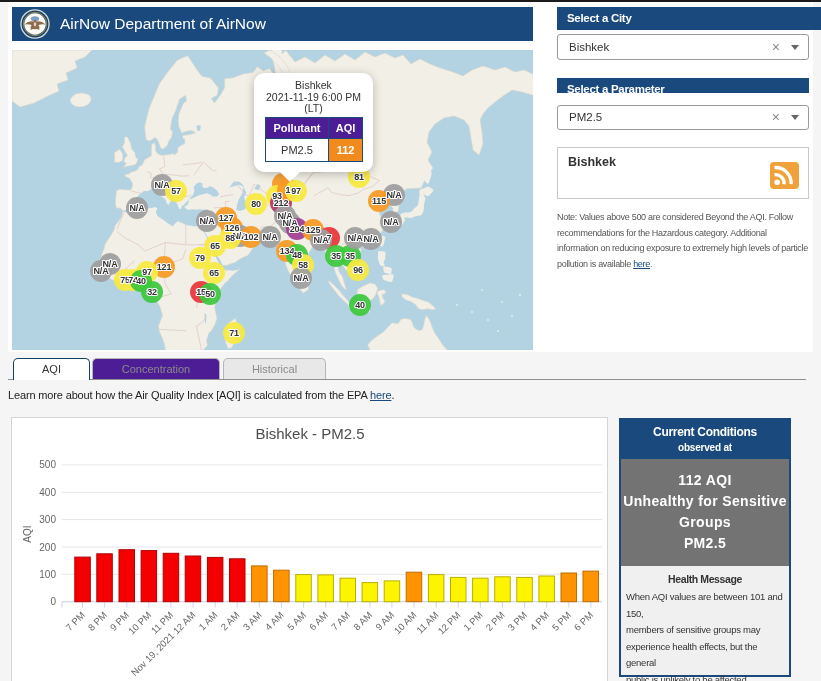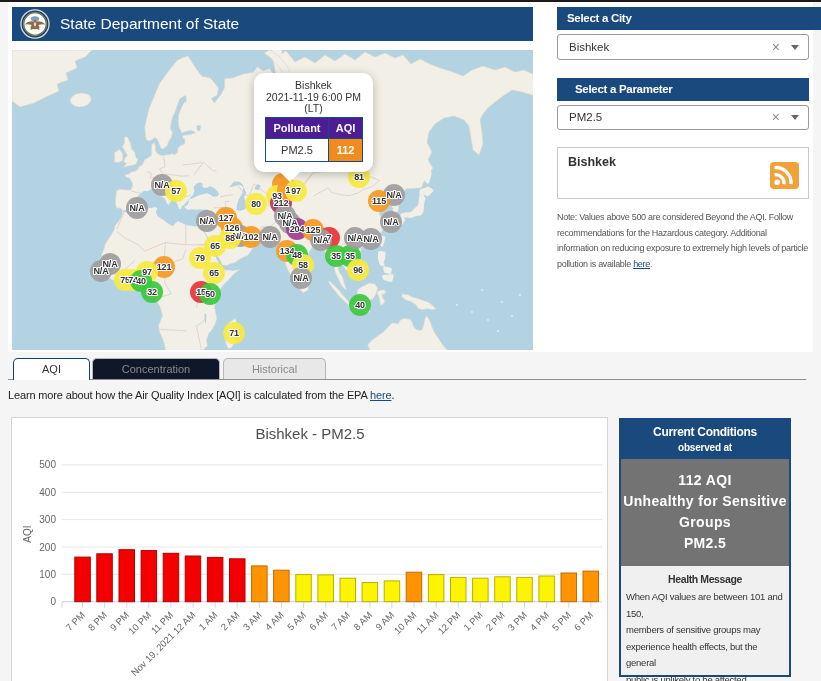--- a/index.html
+++ b/index.html
@@ -13,21 +13,21 @@
 <div class="abs" style="left:12px;top:7px;width:521px;height:34px;background:#1a4a7d;">
   <div class="abs" style="left:8px;top:2px;"><svg width="30" height="30" viewBox="0 0 30 30">
 <circle cx="15" cy="15" r="14.7" fill="#d8dcd8"></circle>
 <circle cx="15" cy="15" r="13.4" fill="#243f63"></circle>
 <circle cx="15" cy="15" r="11.7" fill="none" stroke="#9aa763" stroke-width="0.8"></circle>
 <circle cx="15" cy="15" r="10.7" fill="#fcfbf4"></circle>
 <ellipse cx="15" cy="9.8" rx="4.2" ry="2.5" fill="#7d9fc6"></ellipse>
 <path d="M4.4,15.4 Q8.8,11.2 13.4,12.4 Q14.2,10.8 15,10.4 Q15.8,10.8 16.6,12.4 Q21.2,11.2 25.6,15.4 Q21.6,14.8 18.4,15.9 Q20.5,18.3 19.2,21 Q17,19.7 15,20.3 Q13,19.7 10.8,21 Q9.5,18.3 11.6,15.9 Q8.4,14.8 4.4,15.4 Z" fill="#8a6d4a"></path>
 <path d="M13.7,13.3 h2.6 v2.5 q0,1.6 -1.3,2.1 q-1.3,-0.5 -1.3,-2.1 Z" fill="#e8e6da" stroke="#a34a3a" stroke-width="0.5"></path>
 </svg></div>
-  <div class="abs" style="left:48px;top:0;height:34px;line-height:34px;color:#fff;font-size:15.5px;">State Department of State</div>
+  <div class="abs" style="left:48px;top:0;height:34px;line-height:34px;color:#fff;font-size:15.5px;">AirNow Department of AirNow</div>
 </div>
 
 <div class="abs" style="left:12px;top:50px;width:521px;height:300px;overflow:hidden;">
 <svg id="map" width="521" height="300" viewBox="0 0 521 300">
 <rect width="521" height="300" fill="#b4d3e2"></rect>
 <path d="M134.0,89.1L132.6,77.0L137.1,58.4L147.3,34.0L155.4,22.4L165.6,10.0L175.8,5.7L184.0,18.4L190.1,26.4L198.3,27.9L206.4,37.7L205.4,44.9L199.3,48.4L202.4,53.1L208.5,44.9L212.6,37.7L212.6,28.7L220.7,27.9L230.9,24.0L241.1,22.4L245.2,16.8L251.3,20.8L257.4,18.4L263.6,26.4L262.1,14.3L258.5,3.9L263.6,-8.9L269.7,-8.9L270.1,3.9L273.8,0.4L283.0,12.0L293.0,7.0L303.0,13.0L313.0,5.0L323.0,11.0L333.0,4.0L343.0,10.0L353.0,2.0L363.0,7.0L373.0,3.0L383.0,8.0L391.0,5.0L399.0,14.0L408.0,9.0L418.0,14.0L428.0,18.0L438.0,21.0L446.0,24.0L451.0,26.0L460.0,20.0L471.0,16.0L483.0,20.0L493.0,17.0L503.0,22.0L512.0,20.0L521.0,24.0L524.0,46.0L510.0,42.0L500.0,40.0L491.0,46.0L483.0,52.0L476.0,58.0L471.0,64.0L468.0,70.0L470.0,82.0L471.0,94.0L467.0,105.0L461.0,100.0L459.0,88.0L457.0,76.0L452.0,70.0L442.0,66.0L432.0,68.0L423.0,74.0L417.0,82.0L415.0,92.0L420.0,102.0L416.0,110.0L421.0,118.0L415.0,126.0L409.0,138.0L394.7,138.7L390.9,141.9L389.2,143.0L389.4,147.8L387.0,154.7L386.4,160.3L383.5,164.2L380.7,163.7L381.1,158.7L379.0,156.0L378.6,152.3L376.2,150.3L371.7,149.5L370.9,147.3L367.6,148.4L363.5,152.3L366.0,155.5L369.2,156.0L372.3,157.1L368.0,159.8L367.2,163.4L368.8,166.5L370.9,171.0L371.7,173.0L370.0,175.5L371.5,177.9L370.5,180.8L367.6,184.1L363.5,188.8L359.8,192.1L355.4,193.5L351.3,195.5L347.8,198.5L344.3,195.7L341.1,198.0L339.4,201.6L340.3,204.7L342.7,207.4L344.8,209.6L345.8,214.0L345.8,217.9L343.1,220.5L340.3,220.7L337.0,221.8L334.1,220.0L331.3,216.6L328.6,213.8L327.0,214.0L326.0,217.9L327.4,222.6L330.3,226.0L333.1,235.8L334.8,239.6L332.9,239.2L329.7,235.8L327.4,231.2L325.2,226.5L323.1,221.8L322.3,217.0L321.5,212.7L321.7,208.7L319.5,208.1L317.4,208.7L315.4,207.8L313.7,203.4L310.9,198.0L309.1,193.9L307.2,193.5L305.2,195.1L302.3,195.1L300.1,197.1L297.2,202.7L293.1,208.3L290.1,212.7L287.2,218.1L286.0,223.5L285.0,226.5L281.9,228.2L279.9,228.0L278.2,224.3L275.8,220.0L273.8,214.8L272.3,209.2L271.1,201.2L270.7,195.7L265.6,197.8L263.6,194.4L260.3,191.2L257.4,187.7L253.4,187.0L248.3,187.7L243.2,187.0L240.3,186.5L238.9,188.8L240.7,191.2L243.0,193.9L240.5,198.7L235.8,205.4L230.9,207.4L226.8,209.8L222.8,212.7L219.5,213.5L214.6,215.5L211.3,215.5L210.7,218.1L214.2,220.5L218.7,219.2L223.4,218.5L227.0,217.4L227.7,219.2L225.2,221.3L220.7,225.0L216.6,229.9L212.6,233.5L208.1,239.4L206.0,245.8L203.8,252.3L202.6,257.5L203.8,263.0L205.0,268.2L202.8,274.7L199.5,280.5L196.6,283.6L194.6,290.4L195.4,295.4L190.5,300.8L186.4,308.0L184.0,312.9L180.7,318.7L177.9,325.7L159.5,325.7L159.1,316.7L157.1,308.0L153.8,302.0L152.6,295.0L150.3,288.1L147.3,281.4L146.5,275.8L148.5,270.4L150.5,266.0L149.5,261.7L147.9,256.2L142.4,247.7L140.3,244.3L141.6,240.5L142.4,236.7L139.9,233.7L137.1,233.3L133.0,230.7L128.9,229.0L124.8,230.1L118.7,231.8L113.4,231.4L107.3,233.1L102.4,230.7L97.9,228.6L94.6,224.8L91.0,220.0L87.9,216.6L87.1,211.4L88.9,207.0L90.0,203.8L92.0,198.9L93.0,194.4L95.9,189.8L99.1,185.1L102.2,179.8L103.2,175.5L106.1,172.0L109.3,167.0L110.8,161.9L110.4,160.0L108.1,157.9L104.6,158.2L103.4,153.9L103.8,147.3L104.4,141.0L107.3,139.2L112.6,139.8L118.7,140.1L120.4,136.3L120.6,133.3L118.7,130.2L117.5,128.3L113.4,126.5L113.0,124.5L116.7,123.9L119.5,122.0L122.8,121.3L126.1,119.0L127.1,116.3L130.1,115.0L131.4,112.6L132.4,109.8L135.4,108.0L137.5,107.0L139.5,105.2L139.3,100.4L139.7,94.6L142.4,92.7L143.8,96.6L143.4,100.4L145.2,103.0L147.5,104.8L150.5,105.5L155.4,104.8L160.7,103.7L162.4,104.8L165.6,102.2L165.8,97.7L168.9,95.4L172.6,93.8L173.0,89.5L170.3,87.4L170.9,85.4L177.9,84.5L183.6,82.8L179.9,80.5L175.8,81.1L172.8,81.7L169.7,83.3L168.7,80.5L166.7,76.4L166.3,70.4L166.7,64.2L168.9,59.1L172.0,52.4L174.6,51.1L173.8,45.6L171.8,46.3L167.7,49.0L165.6,54.5L163.6,61.0L160.5,67.3L159.1,73.4L158.5,79.3L160.7,82.2L159.3,87.4L156.7,91.5L155.2,95.4L151.6,98.9L149.1,98.5L148.5,97.3L147.1,93.5L145.4,89.5L143.0,87.4L139.3,89.9L137.3,91.1L134.8,89.9Z" fill="#f2efe6" stroke="#dcd7c9" stroke-width="0.6"></path>
 <path d="M111.6,117.3L116.7,116.0L120.8,115.3L124.0,114.3L126.1,109.1L124.0,107.7L122.8,102.6L119.7,98.9L118.5,93.1L115.5,87.0L112.6,87.0L112.4,93.1L110.4,96.6L113.4,102.2L115.5,105.5L113.4,107.3L111.8,111.5L114.4,113.3Z" fill="#f2efe6" stroke="#dcd7c9" stroke-width="0.6"></path>
 <path d="M102.4,111.9L106.5,112.6L110.6,110.5L110.8,104.1L107.5,99.2L102.2,103.0L102.6,107.3Z" fill="#f2efe6" stroke="#dcd7c9" stroke-width="0.6"></path>
 <path d="M140.3,146.1L142.4,141.6L140.8,142.2L140.1,145.0Z" fill="#f2efe6" stroke="#dcd7c9" stroke-width="0.6"></path>
 <path d="M139.5,153.1L143.0,153.1L142.8,146.7L139.7,147.0Z" fill="#f2efe6" stroke="#dcd7c9" stroke-width="0.6"></path>
@@ -221,39 +221,39 @@
       </tr>
 </tbody>
   </table>
 
 <div class="abs" style="left:557px;top:7px;width:286px;height:23px;background:#1a4a7d;color:#fff;font-weight:bold;font-size:11.5px;letter-spacing:-0.3px;line-height:23px;padding-left:10px;">Select a City</div>
 <div class="abs" style="left:557px;top:34px;width:252px;height:26px;background:#fff;border:1px solid #9b9b9b;border-radius:3px;">
   <div class="abs" style="left:11px;top:0;line-height:24px;font-size:11.5px;color:#333;">Bishkek</div>
   <div class="abs" style="right:28px;top:0;line-height:24px;font-size:14px;color:#8a8a8a;">×</div>
   <div class="abs" style="right:9px;top:10px;width:0;height:0;border-left:4.5px solid transparent;border-right:4.5px solid transparent;border-top:5.5px solid #666;"></div>
 </div>
-<div class="abs" style="left:557px;top:78px;width:252px;height:23px;background:#1a4a7d;color:#fff;font-weight:bold;font-size:11.5px;letter-spacing:-0.3px;line-height:23px;padding-left:18px;">Select a Parameter</div>
+<div class="abs" style="left:557px;top:78px;width:252px;height:15px;background:#1a4a7d;color:#fff;font-weight:bold;font-size:11.5px;letter-spacing:-0.3px;line-height:23px;padding-left:10px;">Select a Parameter</div>
 <div class="abs" style="left:557px;top:105px;width:252px;height:25px;background:#fff;border:1px solid #9b9b9b;border-radius:3px;">
   <div class="abs" style="left:11px;top:0;line-height:23px;font-size:11.5px;color:#333;">PM2.5</div>
   <div class="abs" style="right:28px;top:0;line-height:23px;font-size:14px;color:#8a8a8a;">×</div>
   <div class="abs" style="right:9px;top:9px;width:0;height:0;border-left:4.5px solid transparent;border-right:4.5px solid transparent;border-top:5.5px solid #666;"></div>
 </div>
 <div class="abs" style="left:557px;top:147px;width:252px;height:52px;background:#fff;border:1px solid #c9c9c9;">
   <div class="abs" style="left:10px;top:7px;font-size:12.5px;font-weight:bold;color:#333;">Bishkek</div>
   <div class="abs" style="right:9px;bottom:5px;"><svg width="29" height="27" viewBox="0 0 29 27">
 <rect width="29" height="27" rx="4" fill="#f0a13a"></rect>
 <circle cx="7.2" cy="20.2" r="2.8" fill="#fff"></circle>
 <path d="M4.5,12.7 a8.5,8.5 0 0 1 9.5,9.5" fill="none" stroke="#fff" stroke-width="3.4"></path>
 <path d="M4.5,5.6 a15.6,15.6 0 0 1 16.6,16.6" fill="none" stroke="#fff" stroke-width="3.4"></path>
 </svg></div>
 </div>
 <div class="abs" style="left:557px;top:210px;width:260px;font-size:9px;letter-spacing:-0.3px;color:#555;line-height:15.5px;">Note: Values above 500 are considered Beyond the AQI. Follow<br>recommendations for the Hazardous category. Additional<br>information on reducing exposure to extremely high levels of particle<br>pollution is available <a href="#">here</a>.</div>
 
 <div class="abs" style="left:8px;top:379px;width:798px;height:1px;background:#8f8f8f;"></div>
-<div class="abs" style="left:92px;top:358px;width:128px;height:21px;background:#0f172a;border:1px solid #b5b5b5;border-bottom:none;border-radius:5px 5px 0 0;text-align:center;line-height:20px;font-size:11px;color:#8a8a8a;">Concentration</div>
+<div class="abs" style="left:92px;top:358px;width:128px;height:21px;background:#4c1d95;border:1px solid #b5b5b5;border-bottom:none;border-radius:5px 5px 0 0;text-align:center;line-height:20px;font-size:11px;color:#8a8a8a;">Concentration</div>
 <div class="abs" style="left:223px;top:358px;width:103px;height:21px;background:#e8e8e8;border:1px solid #b5b5b5;border-bottom:none;border-radius:5px 5px 0 0;text-align:center;line-height:20px;font-size:11px;color:#8a8a8a;">Historical</div>
 <div class="abs" style="left:13px;top:358px;width:77px;height:22px;background:#fff;border:1.5px solid #12406a;border-bottom:none;border-radius:5px 5px 0 0;text-align:center;line-height:20px;font-size:11px;color:#333;">AQI</div>
 
 <div class="abs" style="left:8px;top:389px;font-size:11px;letter-spacing:-0.15px;color:#222;">Learn more about how the Air Quality Index [AQI] is calculated from the EPA <a href="#">here</a>.</div>
 
 <div class="abs" style="left:11px;top:417px;width:597px;height:270px;background:#fff;border:1px solid #d5d5d5;">
 <svg width="597" height="264" viewBox="0 0 597 264" font-family="Liberation Sans, sans-serif">
 <text x="298" y="21" text-anchor="middle" font-size="15" fill="#4d4d4d">Bishkek - PM2.5</text>
 <line x1="50" y1="183.7" x2="590" y2="183.7" stroke="#e6e6e6" stroke-width="1"></line>
 <text x="44" y="187.2" text-anchor="end" font-size="10" fill="#666">0</text>

